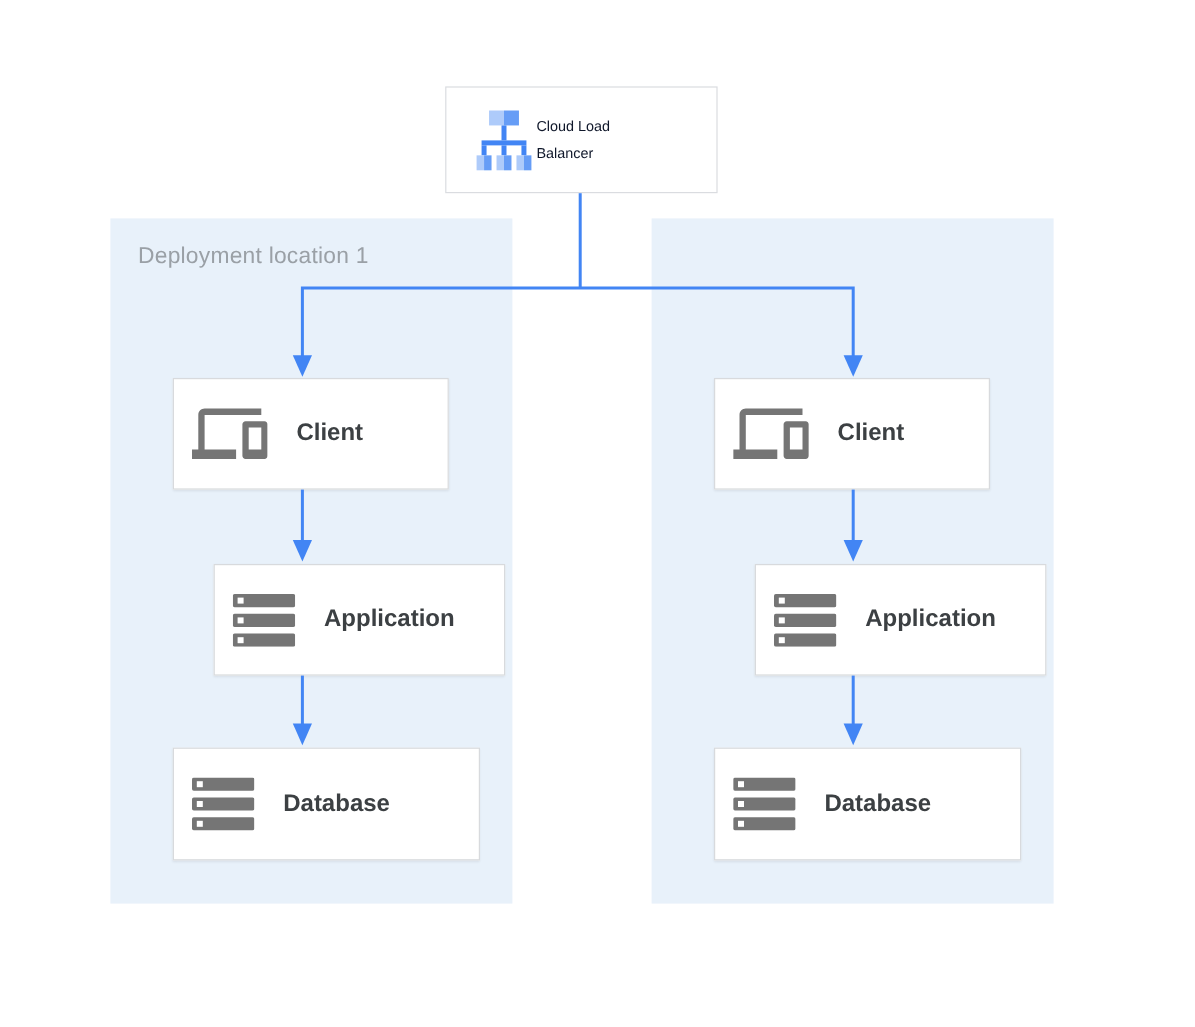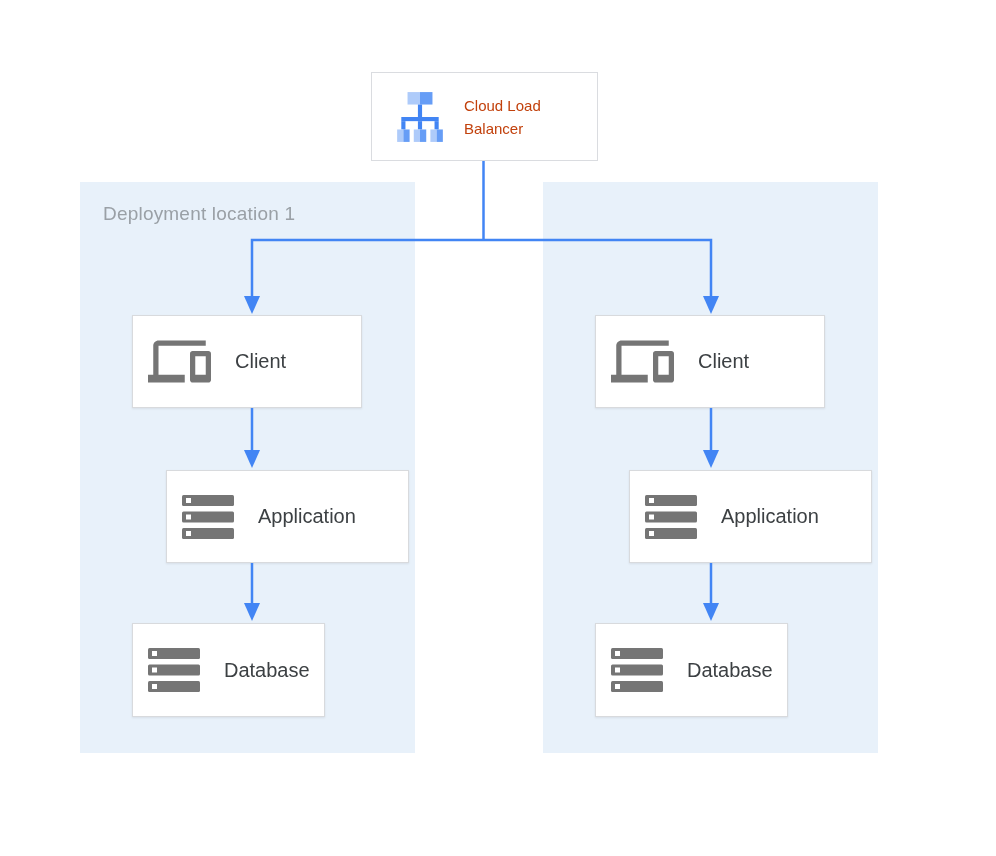--- a/index.html
+++ b/index.html
@@ -11,68 +11,68 @@
     font-family: "Liberation Sans", sans-serif;
     overflow: hidden;
   }
   .panel {
     position: absolute;
     top: 182px;
     width: 335px;
     height: 571px;
     background: #e8f1fa;
   }
-  .panel-1 { left: 80px; }
+  .panel-1 { left: 92px; }
   .panel-2 { left: 543px; }
   .panel-label {
     position: absolute;
     top: 21px;
     left: 23px;
     font-size: 19px;
     color: #9aa0a6;
     letter-spacing: 0.2px;
     white-space: nowrap;
   }
   .node {
     position: absolute;
     background: #ffffff;
     border: 1px solid #d8dadd;
     box-shadow: 0 1px 2px rgba(0,0,0,0.08);
     box-sizing: border-box;
     display: flex;
     align-items: center;
     padding-left: 15px;
+    font-weight: bold;
   }
   .node-client   { left: 52px; top: 133px; width: 230px; height: 93px; }
   .node-app      { left: 46px; top: 288px; width: 243px; height: 93px; margin-left: 40px; }
-  .node-database { left: 52px; top: 441px; width: 193px; height: 94px; }
+  .node-database { left: 52px; top: 441px; width: 256px; height: 94px; }
   .node-label {
     font-size: 20px;
     color: #3c4043;
     margin-left: 24px;
     white-space: nowrap;
   }
   .lb-box {
     position: absolute;
     left: 371px;
     top: 72px;
     width: 227px;
     height: 89px;
     background: #ffffff;
     border: 1px solid #dadce0;
     box-sizing: border-box;
     display: flex;
     align-items: center;
     padding-left: 21px;
   }
   .lb-label {
-    font-size: 15px;
+    font-size: 12px;
     line-height: 23px;
-    color: #c2410c;
-    margin-left: 17px;
+    color: #0f172a;
     max-width: 100px;
   }
   .connector-layer {
     position: absolute;
     left: 0; top: 0;
     width: 996px;
     height: 856px;
     pointer-events: none;
   }
   .icon-block { flex: 0 0 auto; display: flex; align-items: center; }

